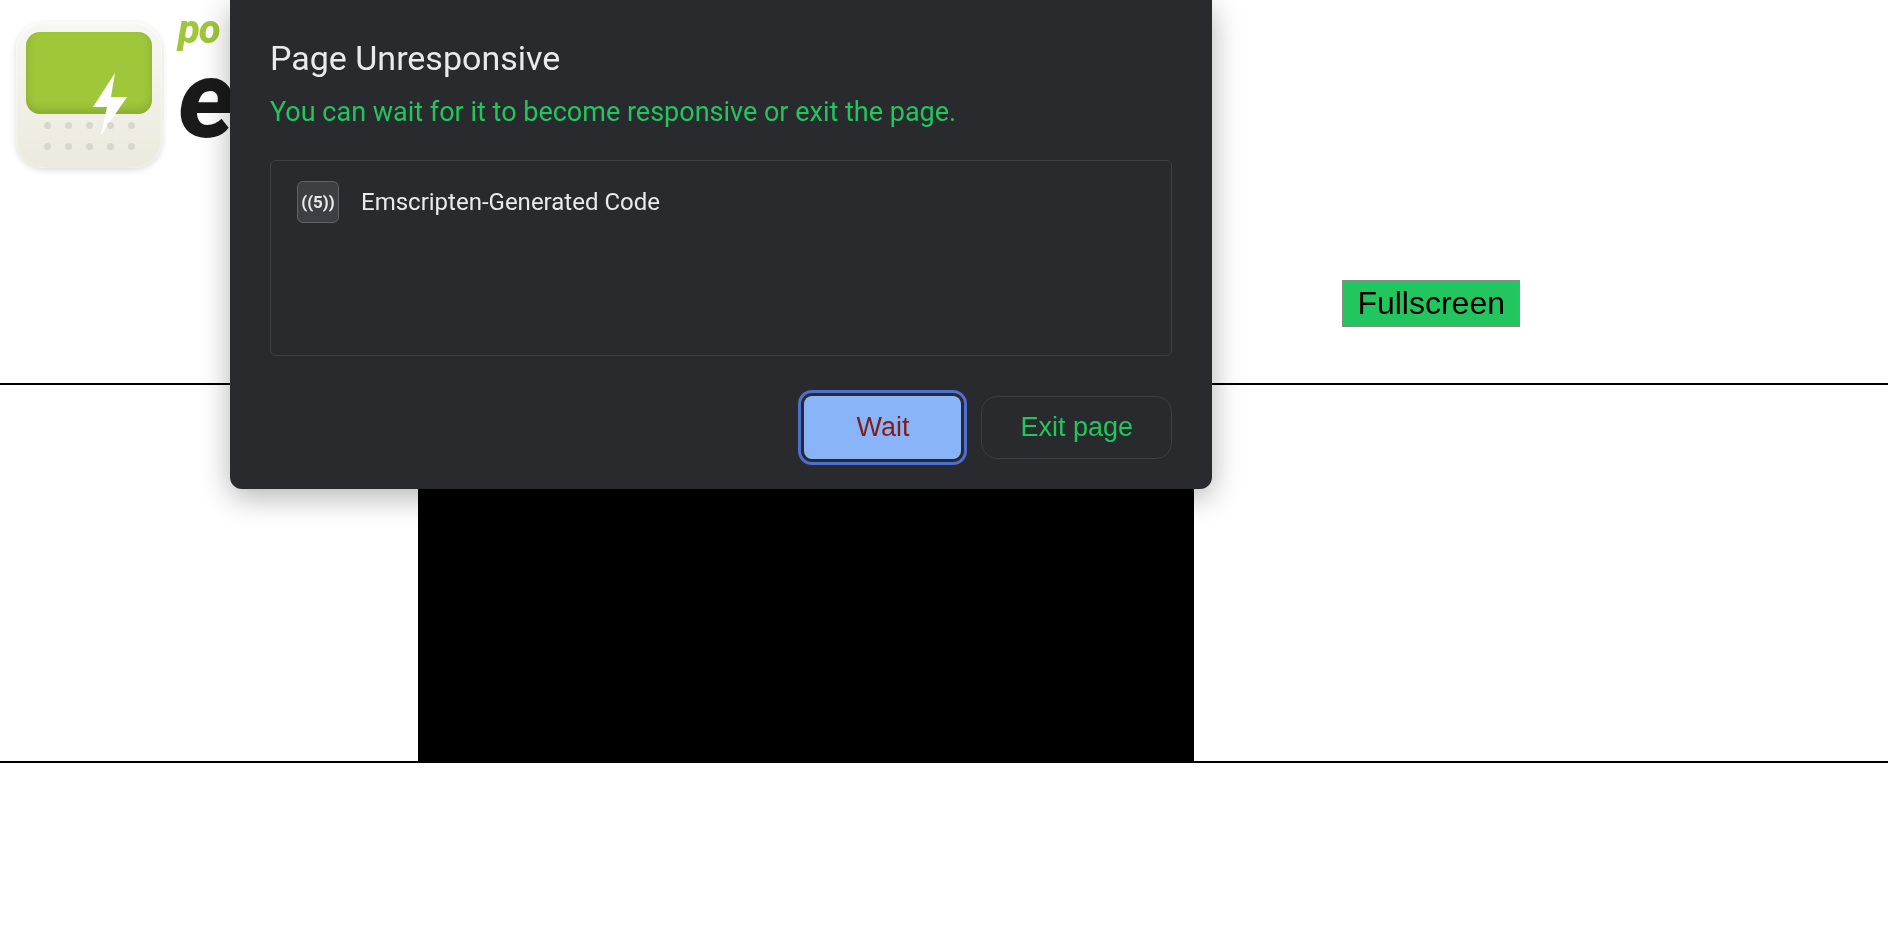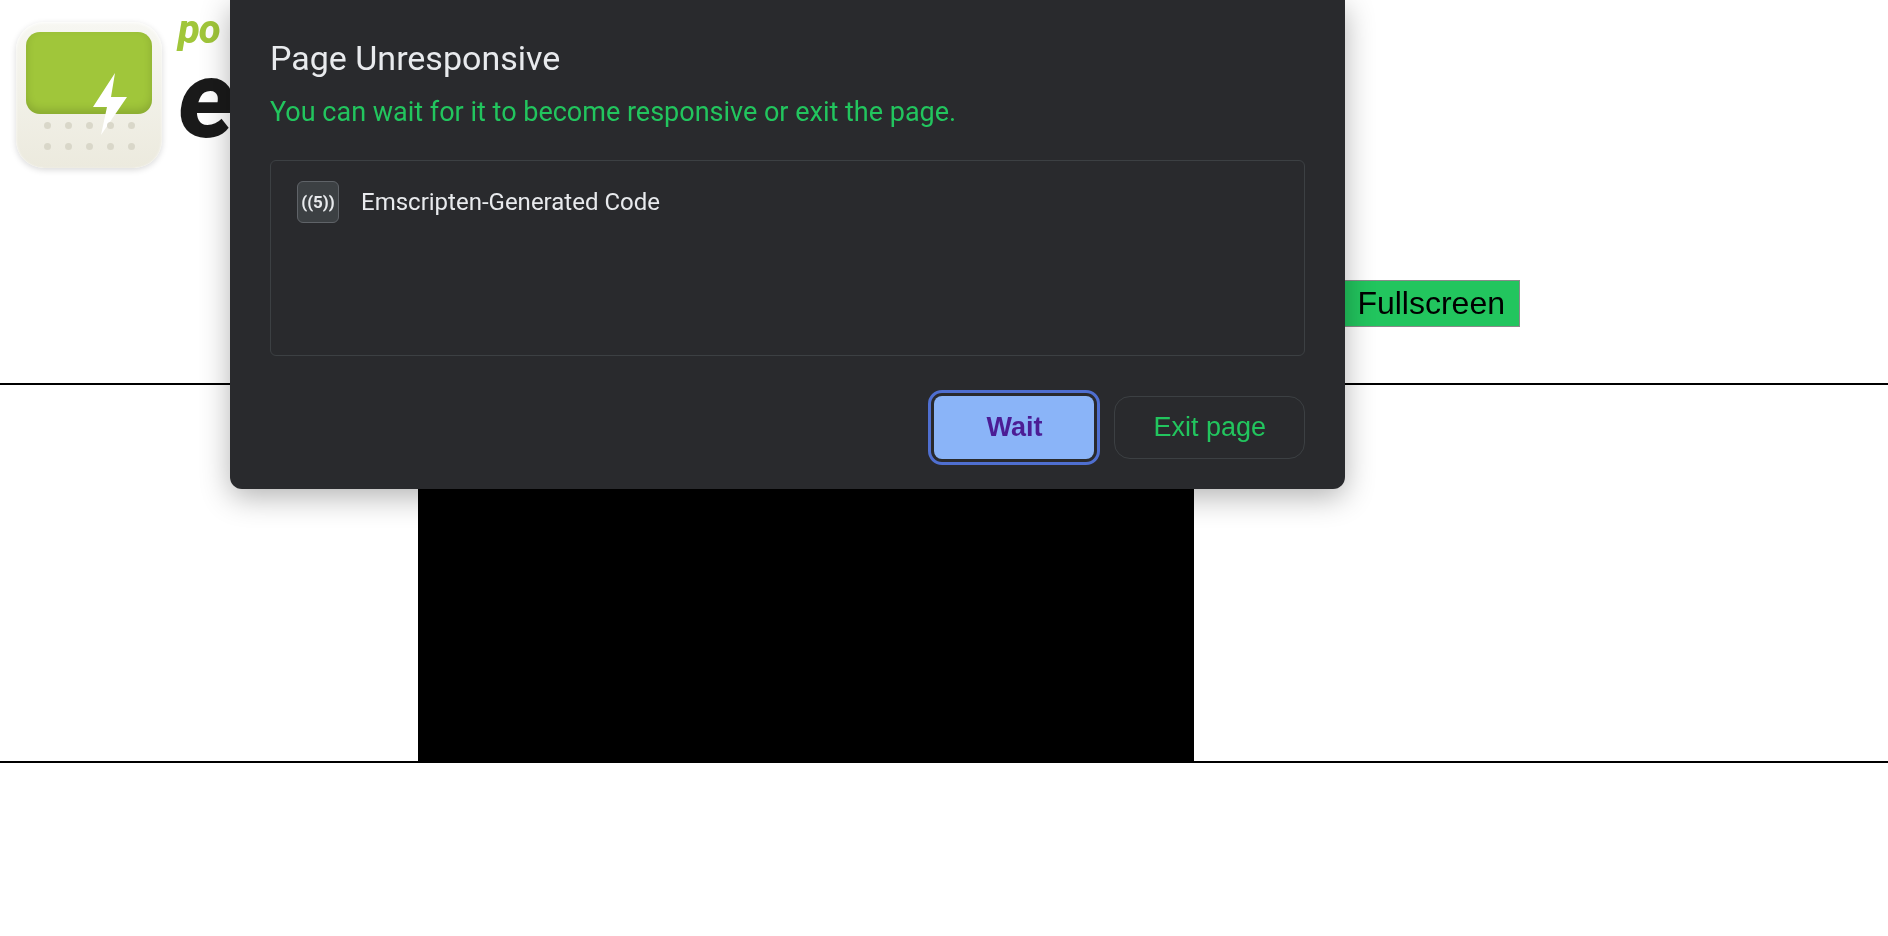--- a/index.html
+++ b/index.html
@@ -95,21 +95,21 @@
   .bottom-divider {
     position:absolute;
     left:0; right:0; top: 761px;
     border-top: 2px solid #000;
   }
 
   
   .dialog-overlay {
     position:absolute;
     left: 230px; top: 0;
-    width: 1115px;
+    width: 982px;
     background: #292a2d;
     border-radius: 0 0 12px 12px;
     padding: 38px 40px 30px 40px;
     color: #e8eaed;
     box-shadow: 0 8px 30px rgba(0,0,0,0.3);
   }
   .dialog-title {
     font-size: 34px;
     font-weight: 400;
     color: #e8eaed;
@@ -142,28 +142,28 @@
   }
   .dialog-list-item-label {
     font-size: 24px;
     color:#e8eaed;
   }
   .dialog-buttons {
     display:flex; justify-content:flex-end; gap: 20px;
   }
   .btn-wait {
     background: #8ab4f8;
-    color: #4c1d95;
+    color: #7f1d1d;
     font-size: 27px;
     border: none;
     border-radius: 8px;
     padding: 16px 52px;
     outline: 3px solid #4f6fd0;
     outline-offset: 3px;
-    font-weight:700;
+    font-weight:400;
   }
   .btn-exit {
     background: transparent;
     color: #22c55e;
     font-size: 27px;
     border: 1px solid #3c4043;
     border-radius: 16px;
     padding: 4px 38px;
     font-weight:500;
   }

